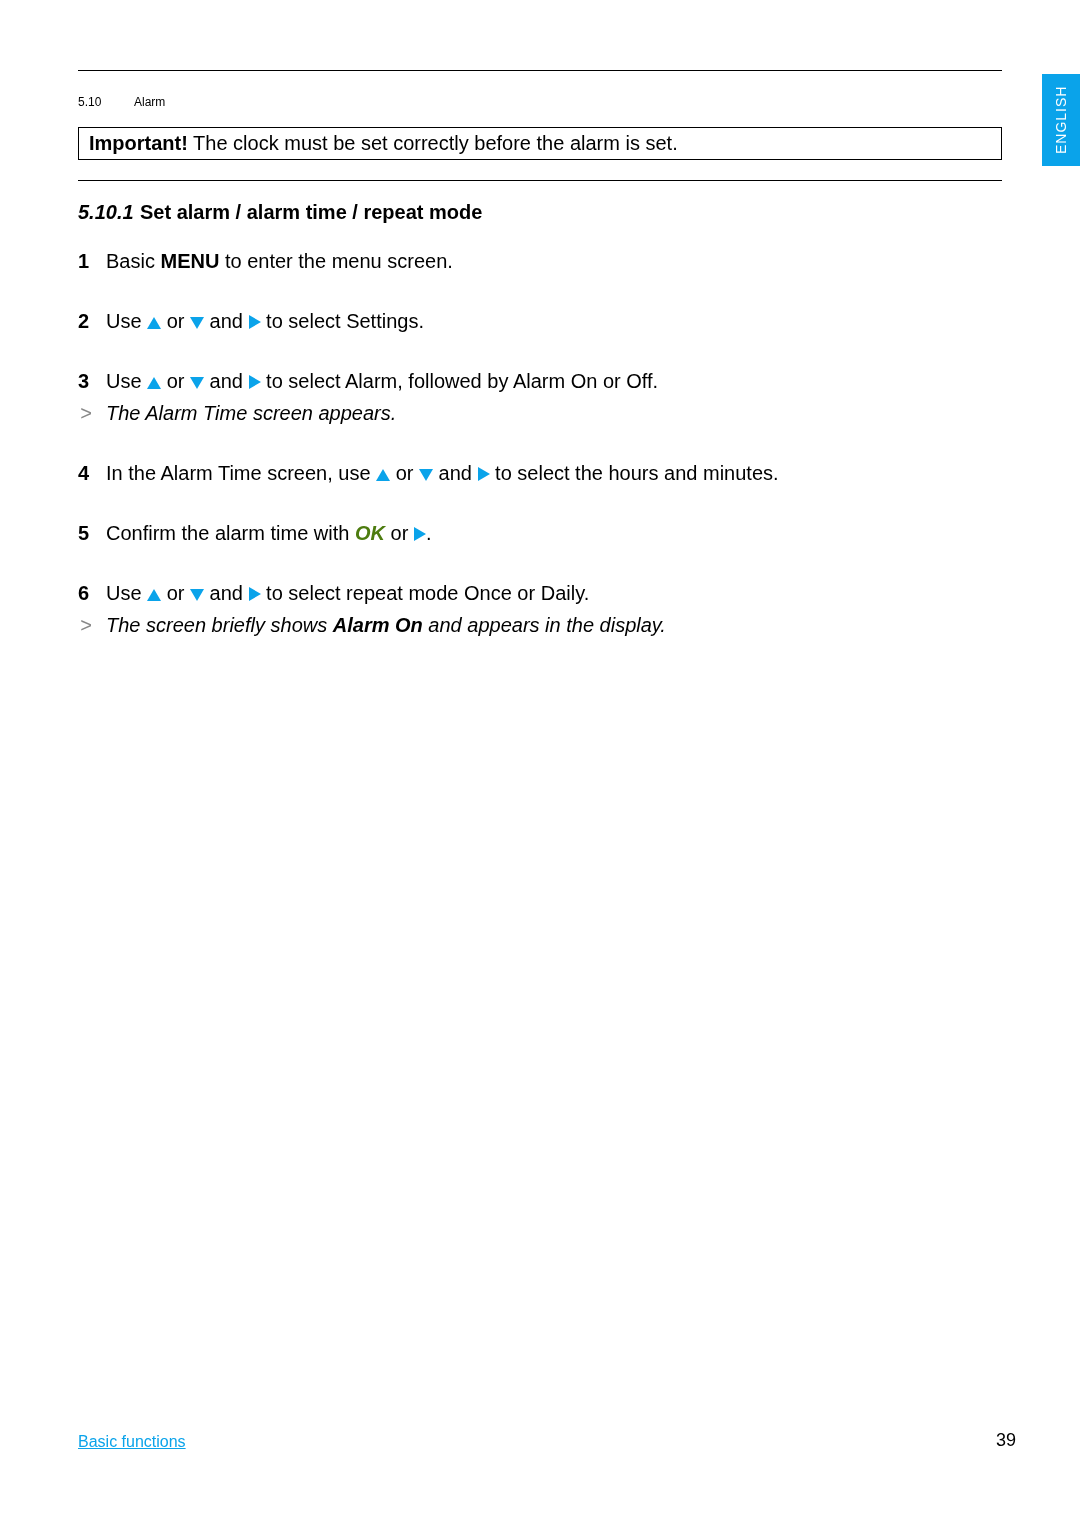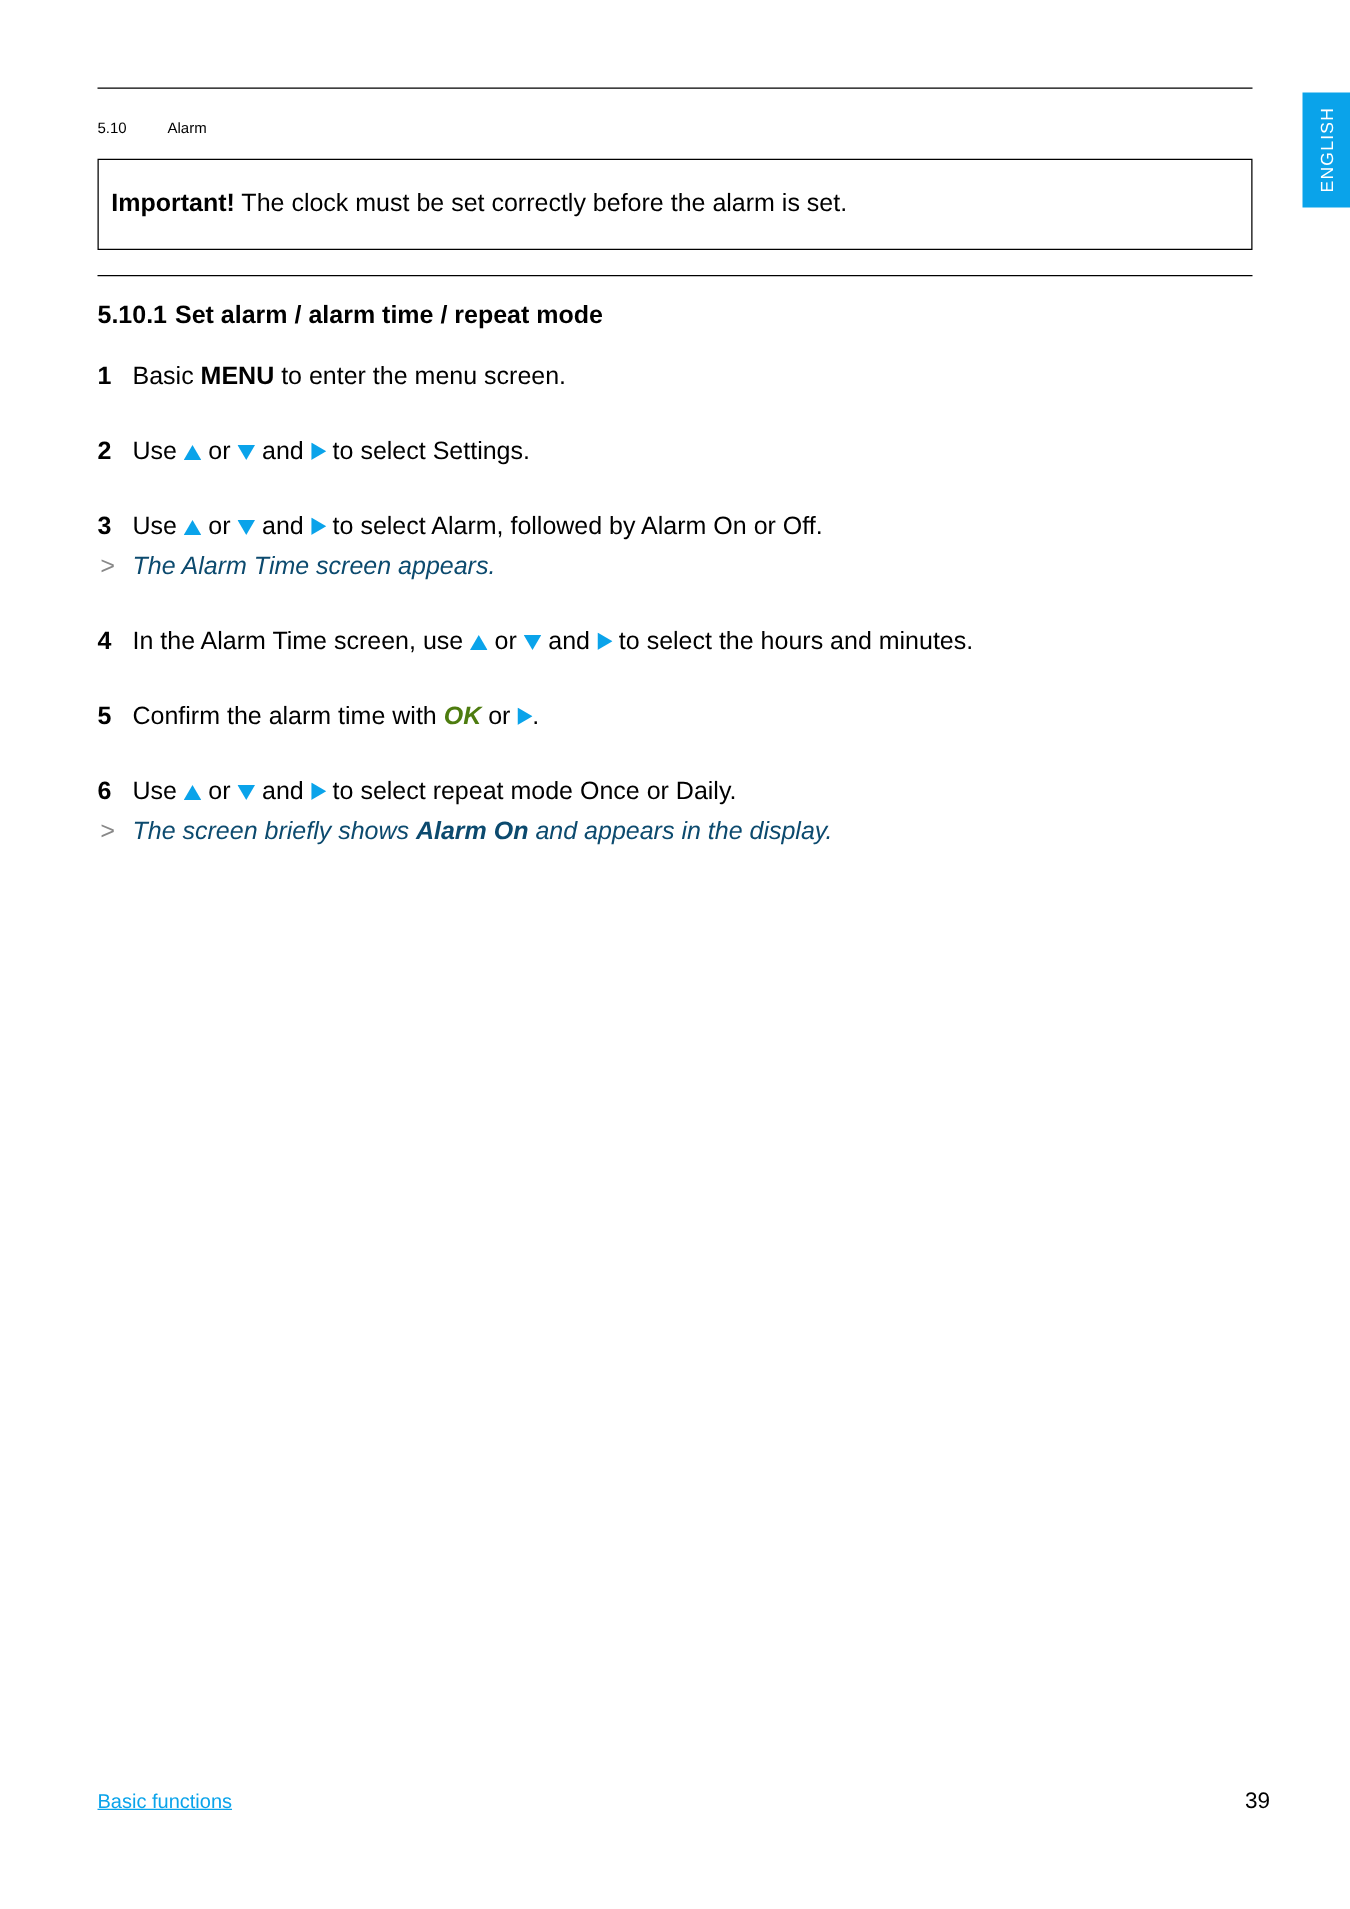--- a/index.html
+++ b/index.html
@@ -47,24 +47,24 @@
     font-weight: normal;
     font-size: 12px;
     margin: 4px 0 18px 0;
   }
   .h1 .num { display:inline-block; width: 56px; }
   .h2 {
     font-weight: bold;
     font-size: 20px;
     margin: 10px 0 22px 0;
   }
-  .h2 .num { display:inline-block; width: 62px; }
+  .h2 .num { display:inline-block; width: 62px; font-style: italic; }
   .important-box {
     border: 1px solid #000;
-    padding: 24px 10px;
+    padding: 4px 10px;
     margin-bottom: 6px;
     font-size: 20px;
   }
   .important-box b { font-weight: bold; }
   .steps {
     margin: 0;
     padding: 0;
   }
   .step {
     margin: 0 0 30px 0;
@@ -75,21 +75,21 @@
   .step .num {
     position: absolute;
     left: 0;
     top: 0;
     font-weight: bold;
   }
   .result {
     padding-left: 28px;
     position: relative;
     font-style: italic;
-    color: #0c4a6e;
+    color: #000000;
     margin-top: -28px;
     margin-bottom: 30px;
     line-height: 1.5;
   }
   .result::before {
     content: ">";
     position: absolute;
     left: 2px;
     top: 0;
     font-style: italic;

